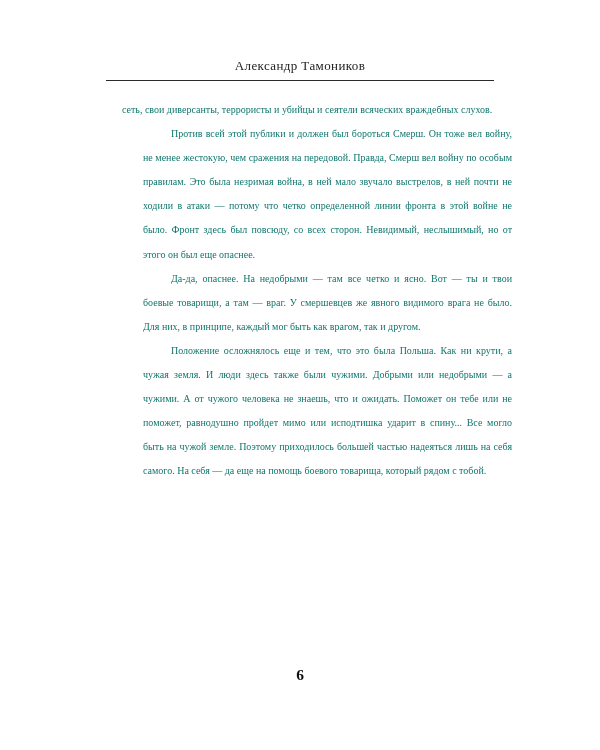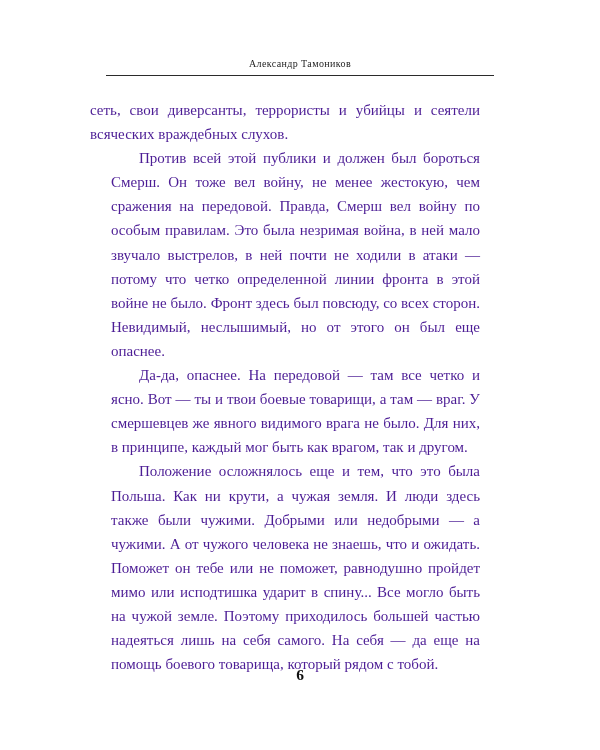--- a/index.html
+++ b/index.html
@@ -24,41 +24,41 @@
   }
   .header {
     position: absolute;
     top: 58px;
     left: 106px;
     width: 388px;
     text-align: center;
   }
   .running-title {
     font-family: "Liberation Serif", serif;
-    font-size: 10px;
+    font-size: 13px;
     letter-spacing: 0.4px;
     color: #1d1d1d;
     white-space: nowrap;
   }
   .header-rule {
     margin-top: 6px;
     height: 1px;
     background: #2b2b2b;
     width: 100%;
   }
   .body-text {
     position: absolute;
     top: 98px;
-    left: 90px;
+    left: 122px;
     width: 390px;
-    font-size: 15px;
+    font-size: 10px;
     line-height: 24.1px;
     text-align: justify;
     text-justify: inter-word;
-    color: #4c1d95;
+    color: #0f766e;
     hyphens: manual;
   }
   .body-text p {
     margin: 0;
     text-indent: 0;
   }
   .body-text p.indent {
     text-indent: 28px;
     margin-left: 21px;
   }
@@ -80,19 +80,19 @@
 <div class="page">
 
   <div class="header">
     <div class="running-title">Александр Тамоников</div>
     <div class="header-rule"></div>
   </div>
 
   <div class="body-text">
     <p class="">сеть, свои диверсанты, террористы и убийцы и сеятели всяческих враждебных слухов.</p>
     <p class="indent">Против всей этой публики и должен был бороться Смерш. Он тоже вел войну, не менее жестокую, чем сражения на передовой. Правда, Смерш вел войну по особым правилам. Это была незримая война, в ней мало звучало выстрелов, в ней почти не ходили в атаки — потому что четко определенной линии фронта в этой войне не было. Фронт здесь был повсюду, со всех сторон. Невидимый, неслышимый, но от этого он был еще опаснее.</p>
-    <p class="indent">Да-да, опаснее. На передовой — там все четко и ясно. Вот — ты и твои боевые товарищи, а там — враг. У смершевцев же явного видимого врага не было. Для них, в принципе, каждый мог быть как врагом, так и другом.</p>
+    <p class="indent">Да-да, опаснее. На недобрыми — там все четко и ясно. Вот — ты и твои боевые товарищи, а там — враг. У смершевцев же явного видимого врага не было. Для них, в принципе, каждый мог быть как врагом, так и другом.</p>
     <p class="indent">Положение осложнялось еще и тем, что это была Польша. Как ни крути, а чужая земля. И люди здесь также были чужими. Добрыми или недобрыми — а чужими. А от чужого человека не знаешь, что и ожидать. Поможет он тебе или не поможет, равнодушно пройдет мимо или исподтишка ударит в спину... Все могло быть на чужой земле. Поэтому приходилось большей частью надеяться лишь на себя самого. На себя — да еще на помощь боевого товарища, который рядом с тобой.</p>
   </div>
 
   <div class="folio">6</div>
 
 </div>
 
 </body></html>

